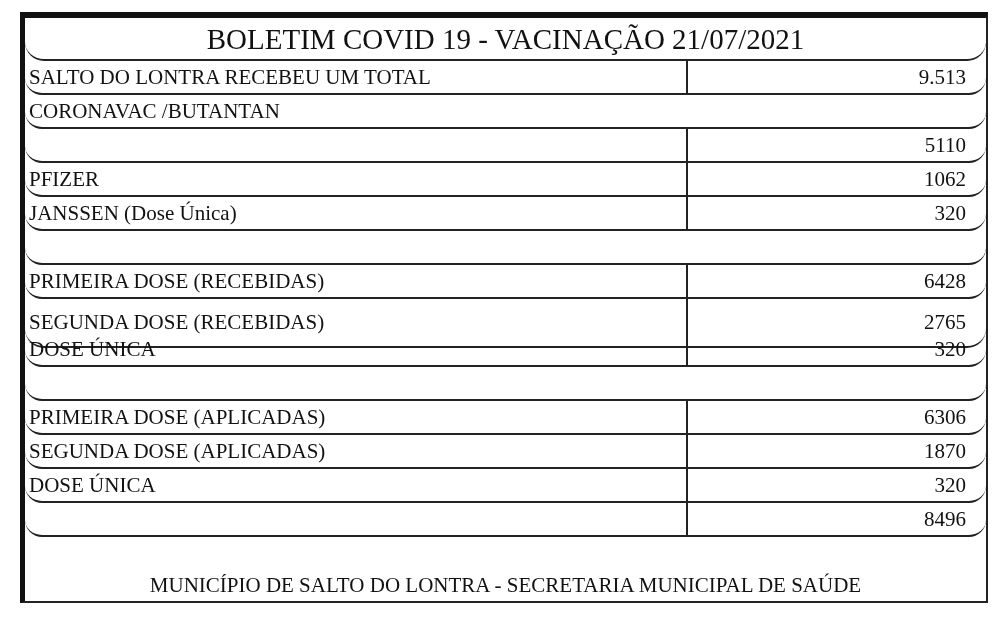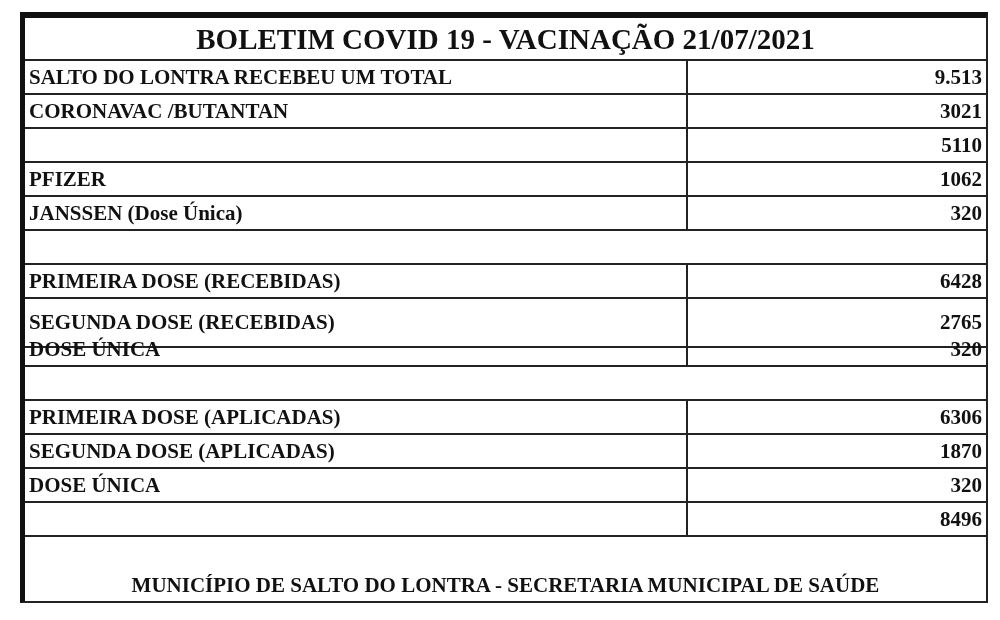--- a/index.html
+++ b/index.html
@@ -1,43 +1,42 @@
 <!DOCTYPE html>
 <html><head>
 <meta charset="utf-8">
 <style>
   html, body { margin:0; padding:0; background:#ffffff; }
   body { width:1000px; height:620px; position:relative; overflow:hidden;
          font-family:"Liberation Serif", "DejaVu Serif", serif; color:#111; }
   .sheet { position:absolute; left:20px; top:12px; width:968px; height:591px;
            border:2px solid #222; border-top:6px solid #111; border-left:5px solid #111; box-sizing:border-box; }
   .row { position:absolute; left:0; right:0; border-bottom:2px solid #222; box-sizing:border-box;
-         font-weight:bold; }
+         font-weight:normal;border-radius:19px; }
   .title { top:0; height:43px; font-size:29px; text-align:center; line-height:43px; }
   .data .label { position:absolute; left:4px; top:0; height:100%; display:flex; align-items:center;
                  font-size:21px; white-space:nowrap; }
   .data .val { position:absolute; left:661px; right:0; top:0; height:100%; border-left:2px solid #222;
-               display:flex; align-items:center; justify-content:flex-end; padding-right:4px;
+               display:flex; align-items:center; justify-content:flex-end; padding-right:20px;
                font-size:21px; box-sizing:border-box; }
   .center { text-align:center; font-size:21px; }
   .last { border-bottom:none; }
 </style>
 </head>
 <body>
 
 <div class="sheet">
   <div class="row title">BOLETIM COVID 19 - VACINAÇÃO 21/07/2021</div>
 
   <div class="row data" style="top:43px;height:34px">
     <span class="label">SALTO DO LONTRA RECEBEU UM TOTAL</span>
     <span class="val">9.513</span>
   </div>
   <div class="row data" style="top:77px;height:34px">
     <span class="label">CORONAVAC /BUTANTAN</span>
-    <span class="val">3021</span>
   </div>
   <div class="row data" style="top:111px;height:34px">
     <span class="val">5110</span>
   </div>
   <div class="row data" style="top:145px;height:34px">
     <span class="label">PFIZER</span>
     <span class="val">1062</span>
   </div>
   <div class="row data" style="top:179px;height:34px">
     <span class="label">JANSSEN (Dose Única)</span>

